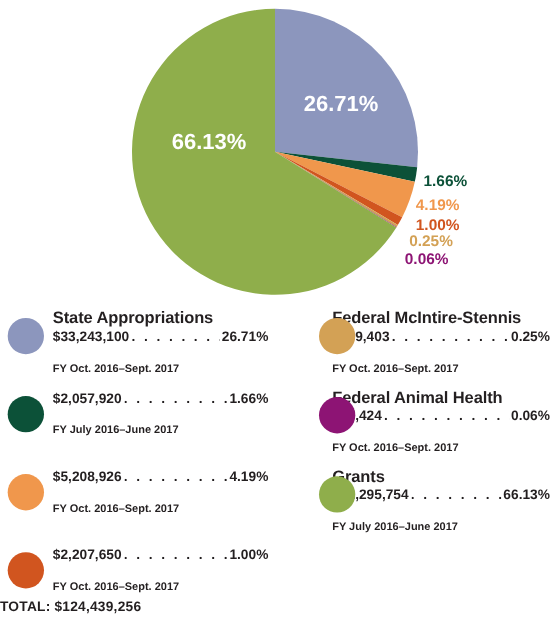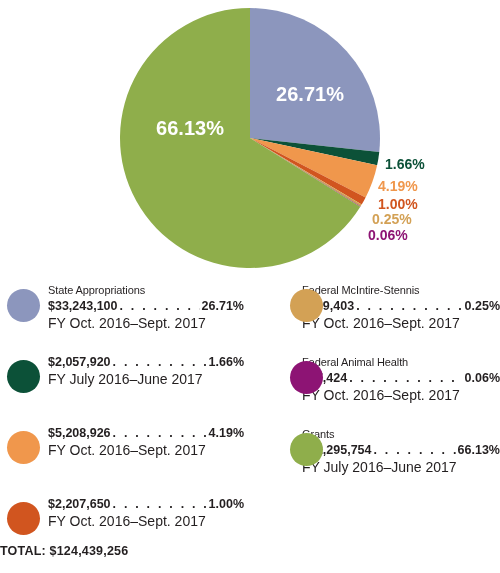--- a/index.html
+++ b/index.html
@@ -78,22 +78,22 @@
     left: 7px;
     top: 6px;
     width: 33px;
     height: 33px;
     border-radius: 50%;
   }
   #legend-col-right .legend-swatch {
     left: 40px;
   }
   .legend-title {
-    font-size: 11px;
-    font-weight: normal;
+    font-size: 15px;
+    font-weight: bold;
     letter-spacing: -0.1px;
     line-height: 14px;
     margin: 2px 0 0 0;
     white-space: nowrap;
   }
   .legend-figure {
     display: flex;
     align-items: baseline;
     font-size: 12.5px;
     font-weight: bold;
@@ -106,24 +106,24 @@
     flex: 1 1 auto;
     overflow: hidden;
     white-space: nowrap;
     margin: 0 2px;
     letter-spacing: 2.2px;
     color: #231f20;
     font-weight: bold;
   }
   .legend-pct { flex: 0 0 auto; }
   .legend-fy {
-    font-size: 14px;
-    font-weight: normal;
+    font-size: 10px;
+    font-weight: bold;
     line-height: 11px;
-    margin-top: 4px;
+    margin-top: 16px;
     white-space: nowrap;
   }
   .legend-row-wrap { width: 196px; }
   #legend-col-right .legend-row-wrap { width: 198px; }
 
   
   #total-line {
     position: absolute;
     left: 0;
     top: 544px;

